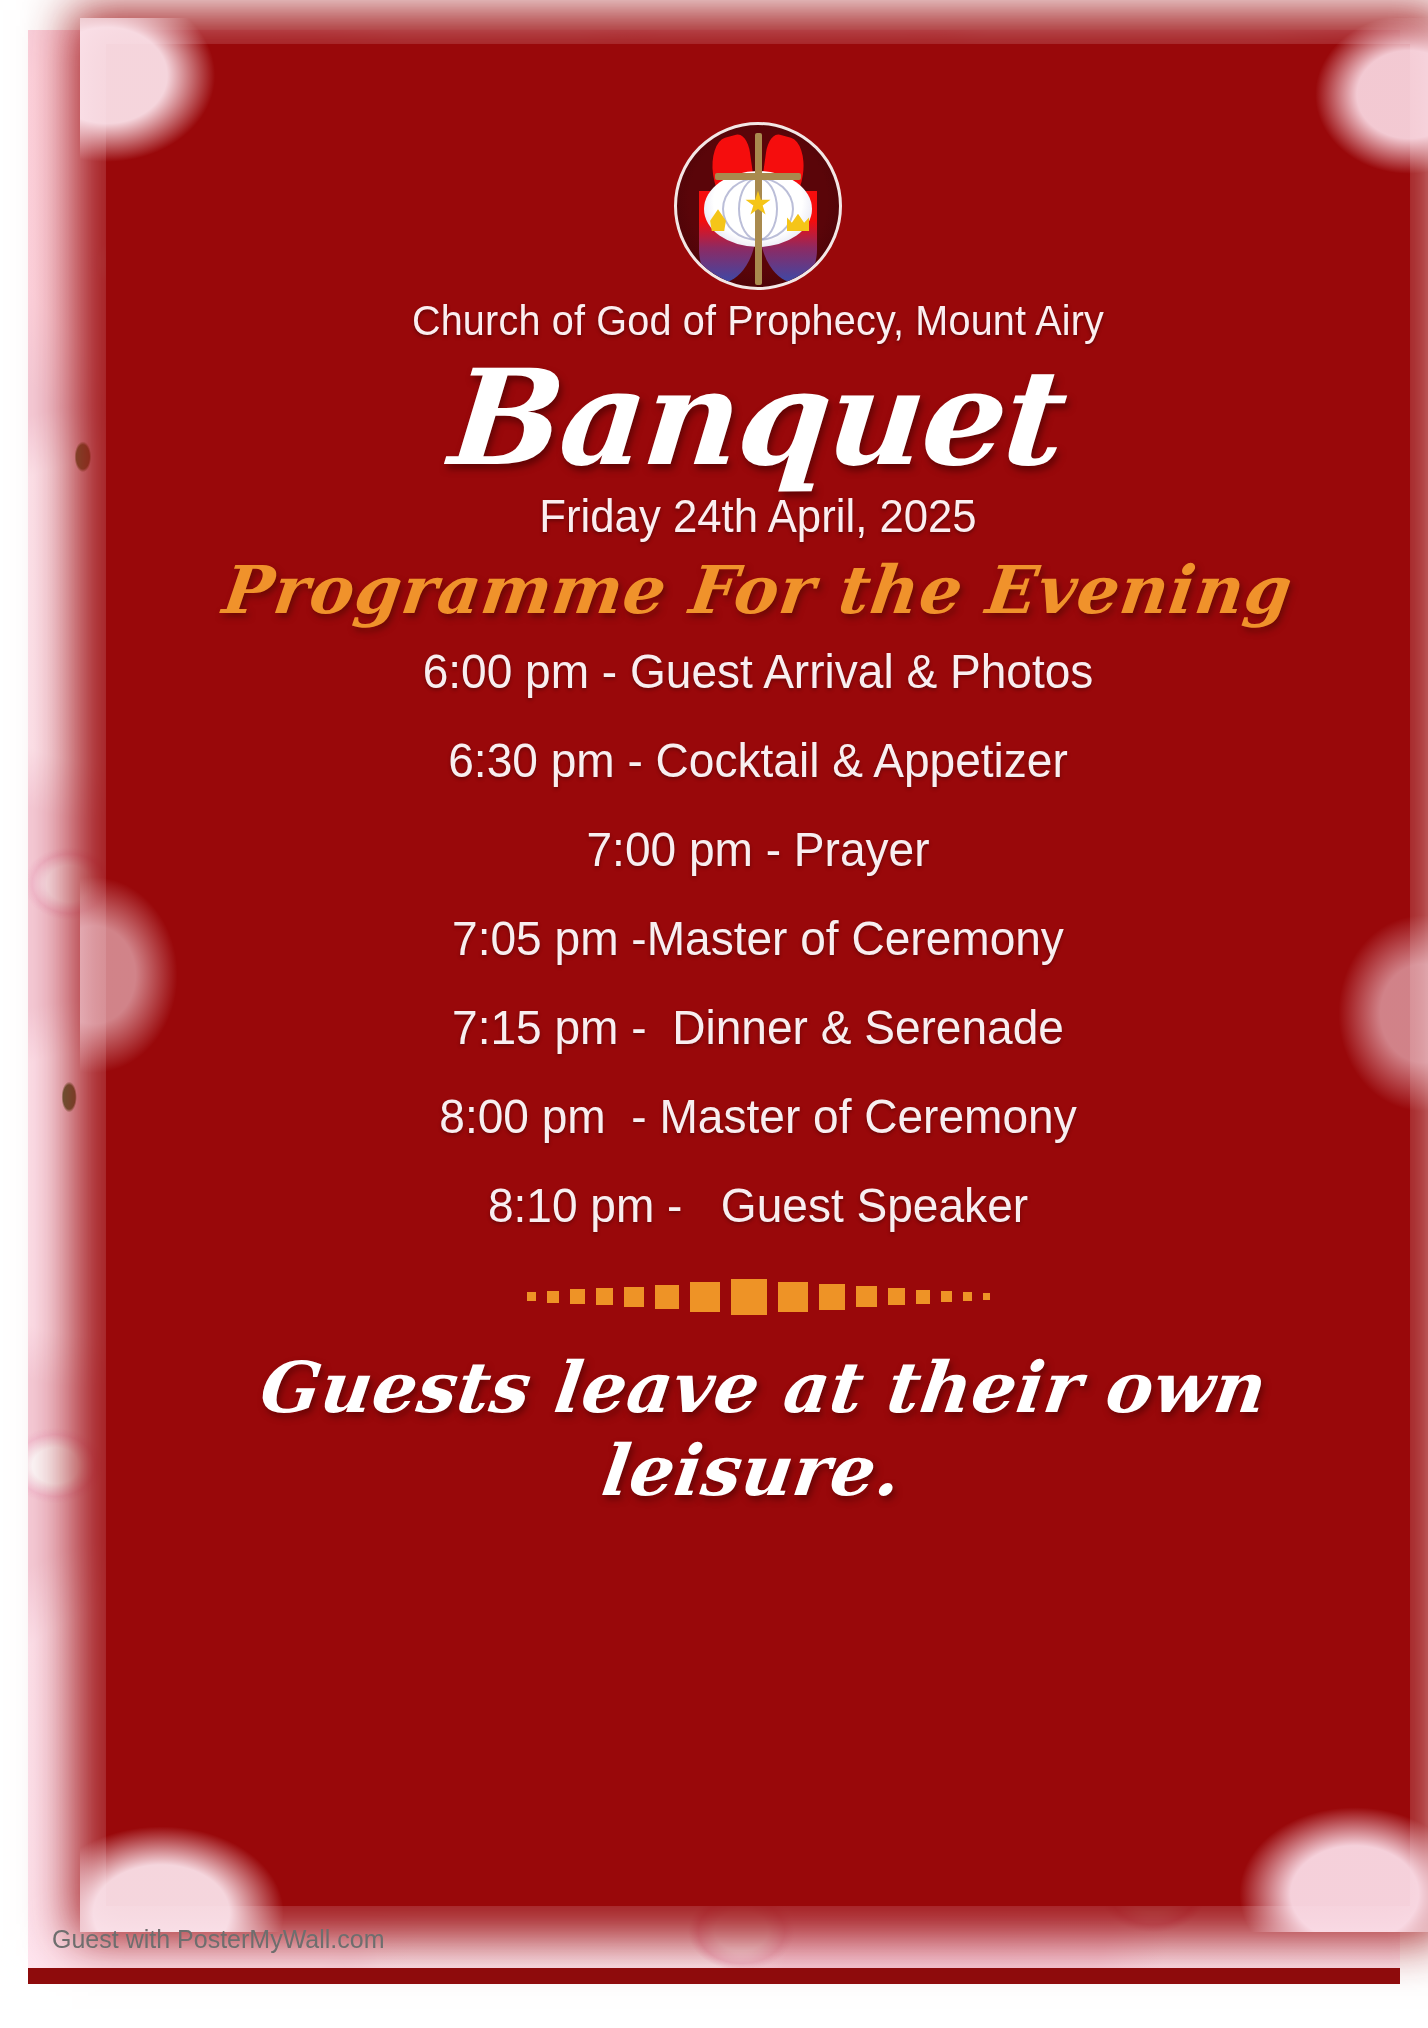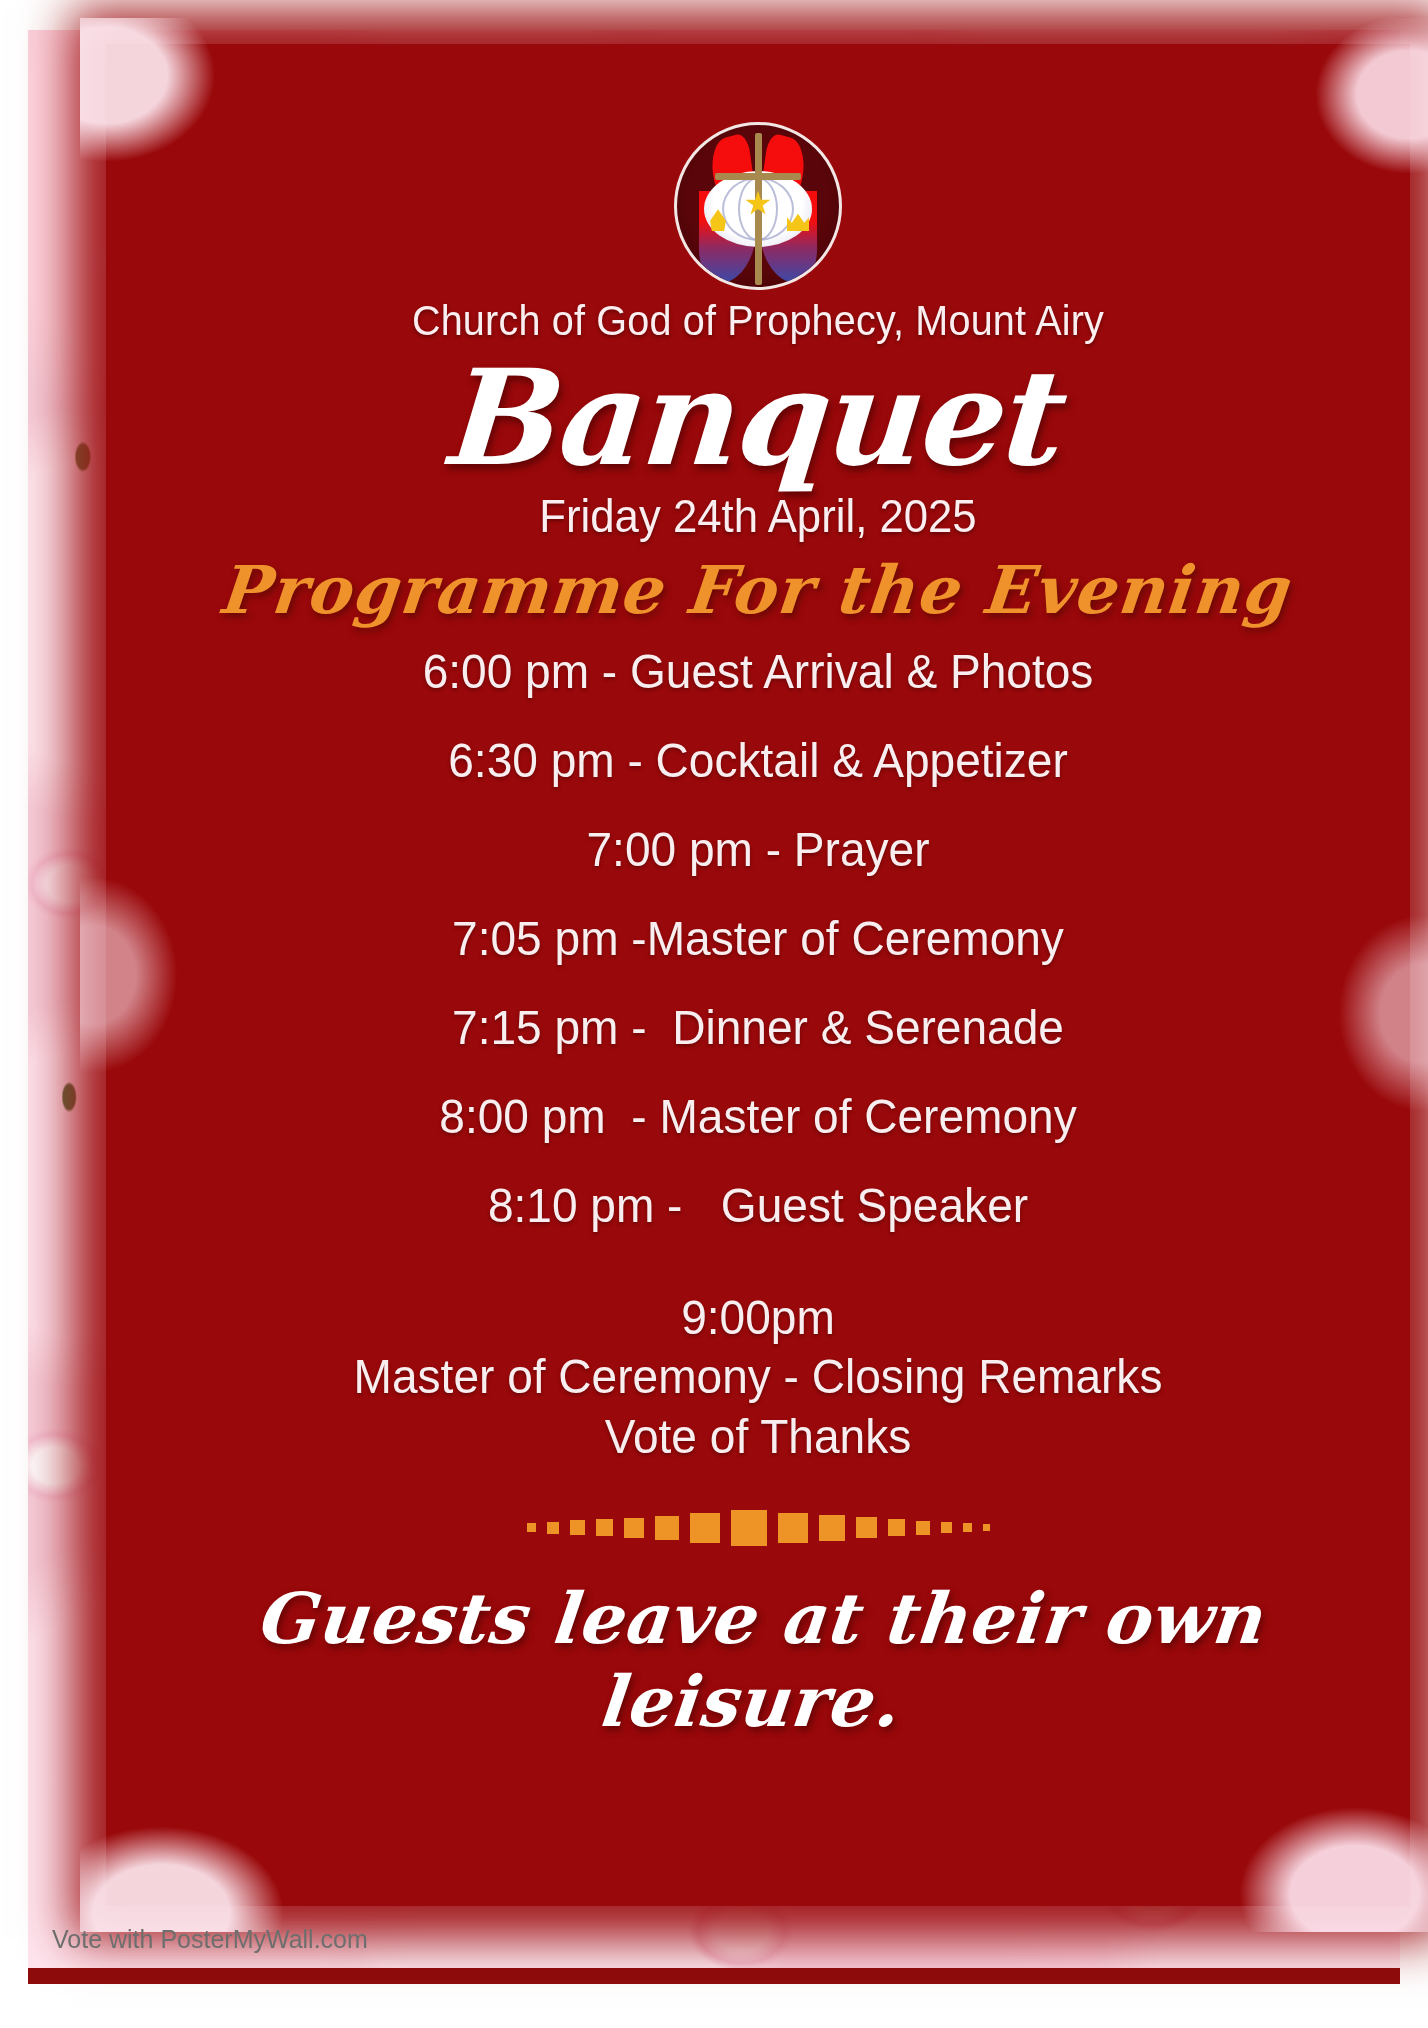--- a/index.html
+++ b/index.html
@@ -318,25 +318,20 @@
     <div class="schedule">
         <div class="schedule-item">6:00 pm - Guest Arrival &amp; Photos</div>
         <div class="schedule-item">6:30 pm - Cocktail &amp; Appetizer</div>
         <div class="schedule-item">7:00 pm - Prayer</div>
         <div class="schedule-item">7:05 pm -Master of Ceremony</div>
         <div class="schedule-item">7:15 pm -  Dinner &amp; Serenade</div>
         <div class="schedule-item">8:00 pm  - Master of Ceremony</div>
         <div class="schedule-item">8:10 pm -   Guest Speaker</div>
       </div>
 
-    <div class="closing-block">
-      <div class="closing-line">9:00pm</div>
-      <div class="closing-line">Master of Ceremony - Closing Remarks</div>
-      <div class="closing-line">Vote of Thanks</div>
-    </div>
 
     <div class="divider">
         <span style="width: 9px; height: 9px;"></span>
         <span style="width: 12px; height: 12px;"></span>
         <span style="width: 15px; height: 15px;"></span>
         <span style="width: 17px; height: 17px;"></span>
         <span style="width: 20px; height: 20px;"></span>
         <span style="width: 24px; height: 24px;"></span>
         <span style="width: 30px; height: 30px;"></span>
         <span style="width: 36px; height: 36px;"></span>
@@ -347,16 +342,16 @@
         <span style="width: 14px; height: 14px;"></span>
         <span style="width: 11px; height: 11px;"></span>
         <span style="width: 9px; height: 9px;"></span>
         <span style="width: 7px; height: 7px;"></span>
       </div>
 
     <div class="leisure">Guests leave at their own leisure.</div>
 
   </div>
 
-  <div class="watermark">Vote with PosterMyWall.com</div>
+  <div class="watermark">Guest with PosterMyWall.com</div>
   <div class="bottom-bar"></div>
 
 </div>
 
 </body></html>

